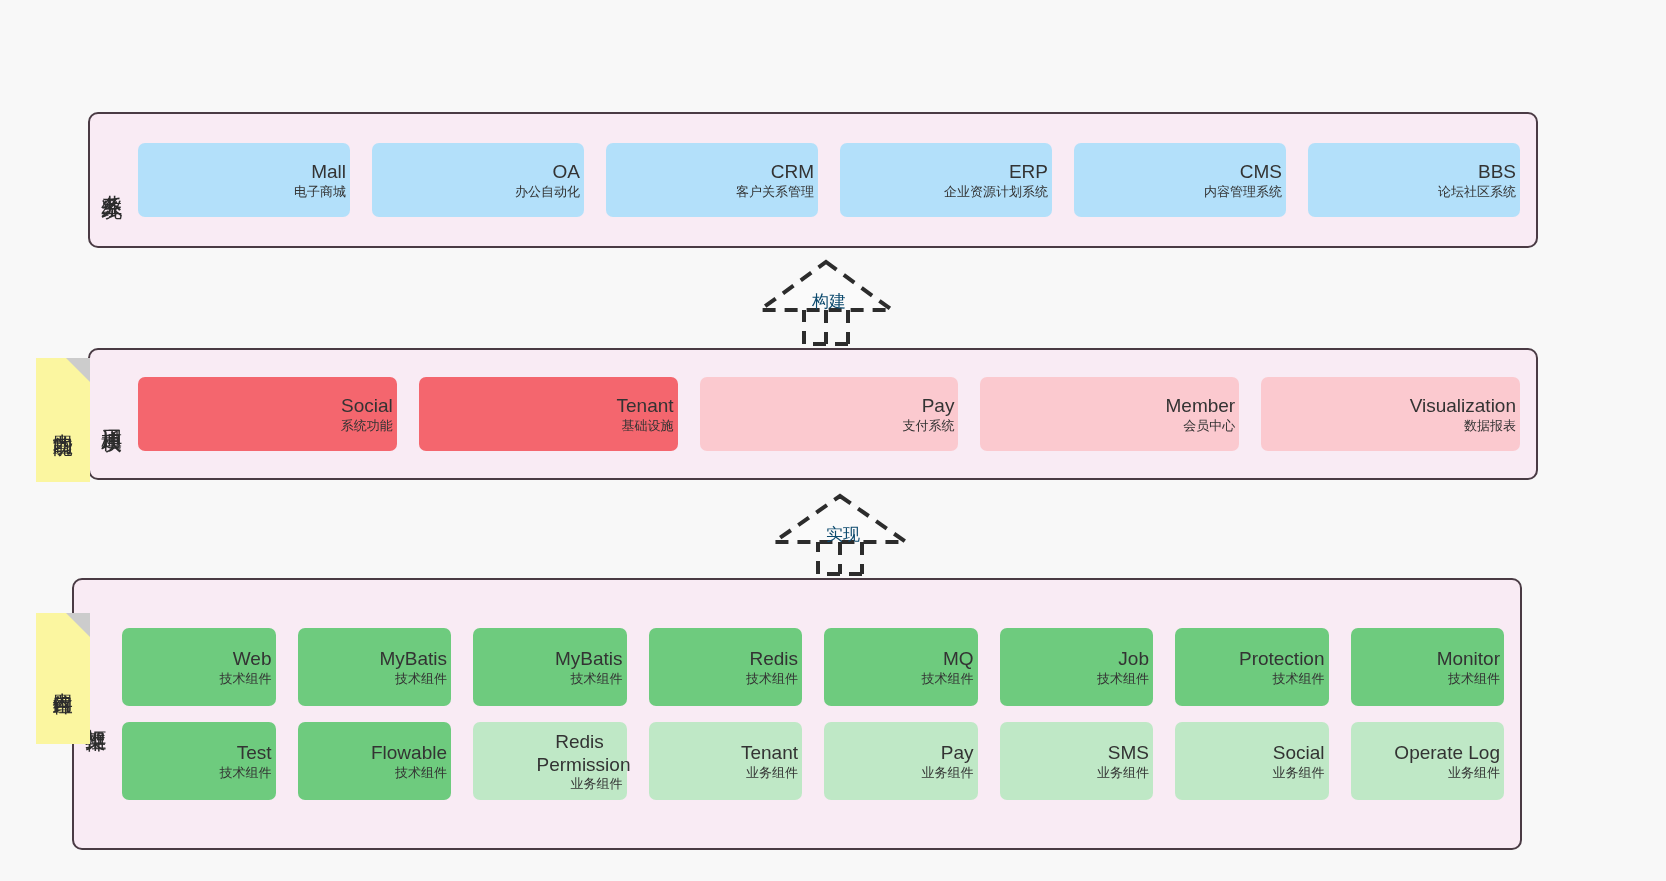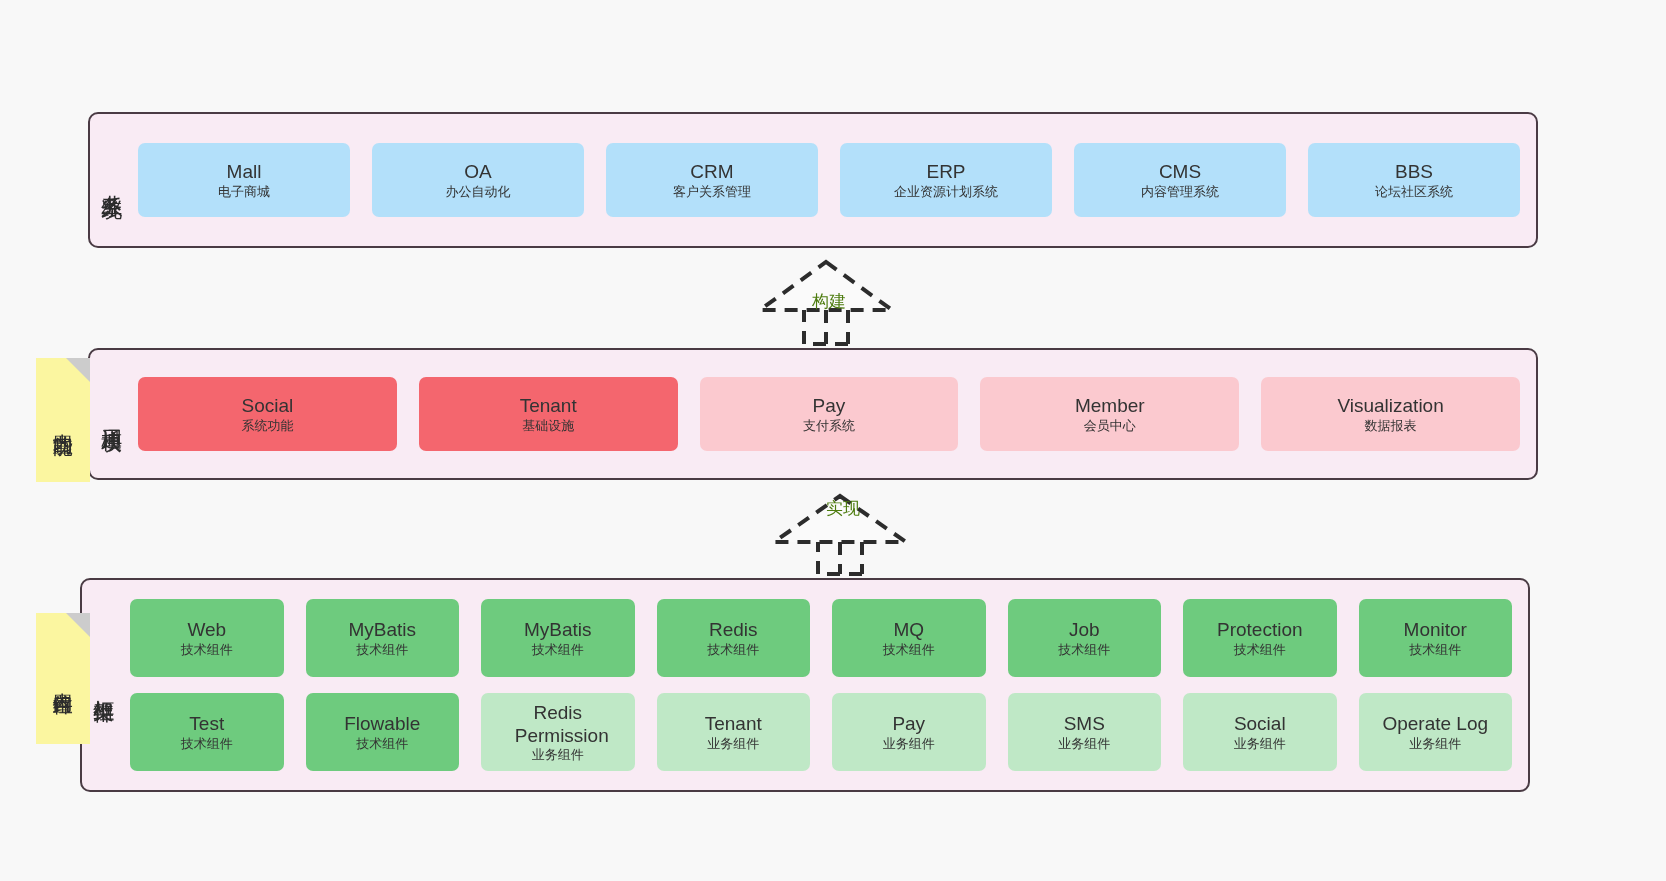--- a/index.html
+++ b/index.html
@@ -62,21 +62,21 @@
     gap: 22px;
     align-items: stretch;
   }
 
   
   .node {
     flex: 1 1 0;
     border-radius: 7px;
     display: flex;
     flex-direction: column;
-    align-items: center;
+    align-items: flex-end;
     justify-content: center;
     text-align: center;
     color: #333333;
     line-height: 1.22;
     box-sizing: border-box;
     padding: 12px 4px;
     user-select: none;
   }
   .node .en {
     font-size: 19px;
@@ -124,21 +124,21 @@
   }
 
   
   .uml-arrow {
     position: absolute;
     pointer-events: none;
   }
   .uml-label {
     position: absolute;
     font-size: 17px;
-    color: #4d7c0f;
+    color: #0c4a6e;
     background: transparent;
     user-select: none;
     white-space: nowrap;
   }
 </style>
 </head>
 <body>
 
 <div id="canvas">
 
@@ -212,23 +212,23 @@
   <div class="note" style="left:36px; top:358px; width:54px; height:124px;">
     <span class="fold"></span>
     <span class="note-text">内置功能</span>
   </div>
 
   <svg class="uml-arrow" style="left:770px; top:492px; width:160px; height:86px;" viewBox="0 0 160 86">
     <polygon points="70,4 136,50 4,50" fill="#fafafa" stroke="#2c2c2c" stroke-width="4" stroke-dasharray="13 9" stroke-linejoin="miter"></polygon>
     <path d="M70,50 L70,82 M70,82 L48,82 M48,82 L48,50" fill="none" stroke="#2c2c2c" stroke-width="4" stroke-dasharray="13 9"></path>
     <path d="M92,50 L92,82 M92,82 L70,82" fill="none" stroke="#2c2c2c" stroke-width="4" stroke-dasharray="13 9"></path>
   </svg>
-  <div class="uml-label" style="left:826px; top:497px;">实现</div>
-
-  <div class="layer" id="layer-2" style="left:80px; top:578px; width:1450px; height:214px;">
+  <div class="uml-label" style="left:826px; top:523px;">实现</div>
+
+  <div class="layer" id="layer-2" style="left:72px; top:578px; width:1450px; height:272px;">
     <div class="layer-title">框架组件</div>
     <div class="layer-body">
 
       <div class="row" style="height:78px;">
         <div class="node n-green">
           <span class="en">Web</span>
           <span class="cn">技术组件</span>
         </div>
         <div class="node n-green">
           <span class="en">MyBatis</span>

